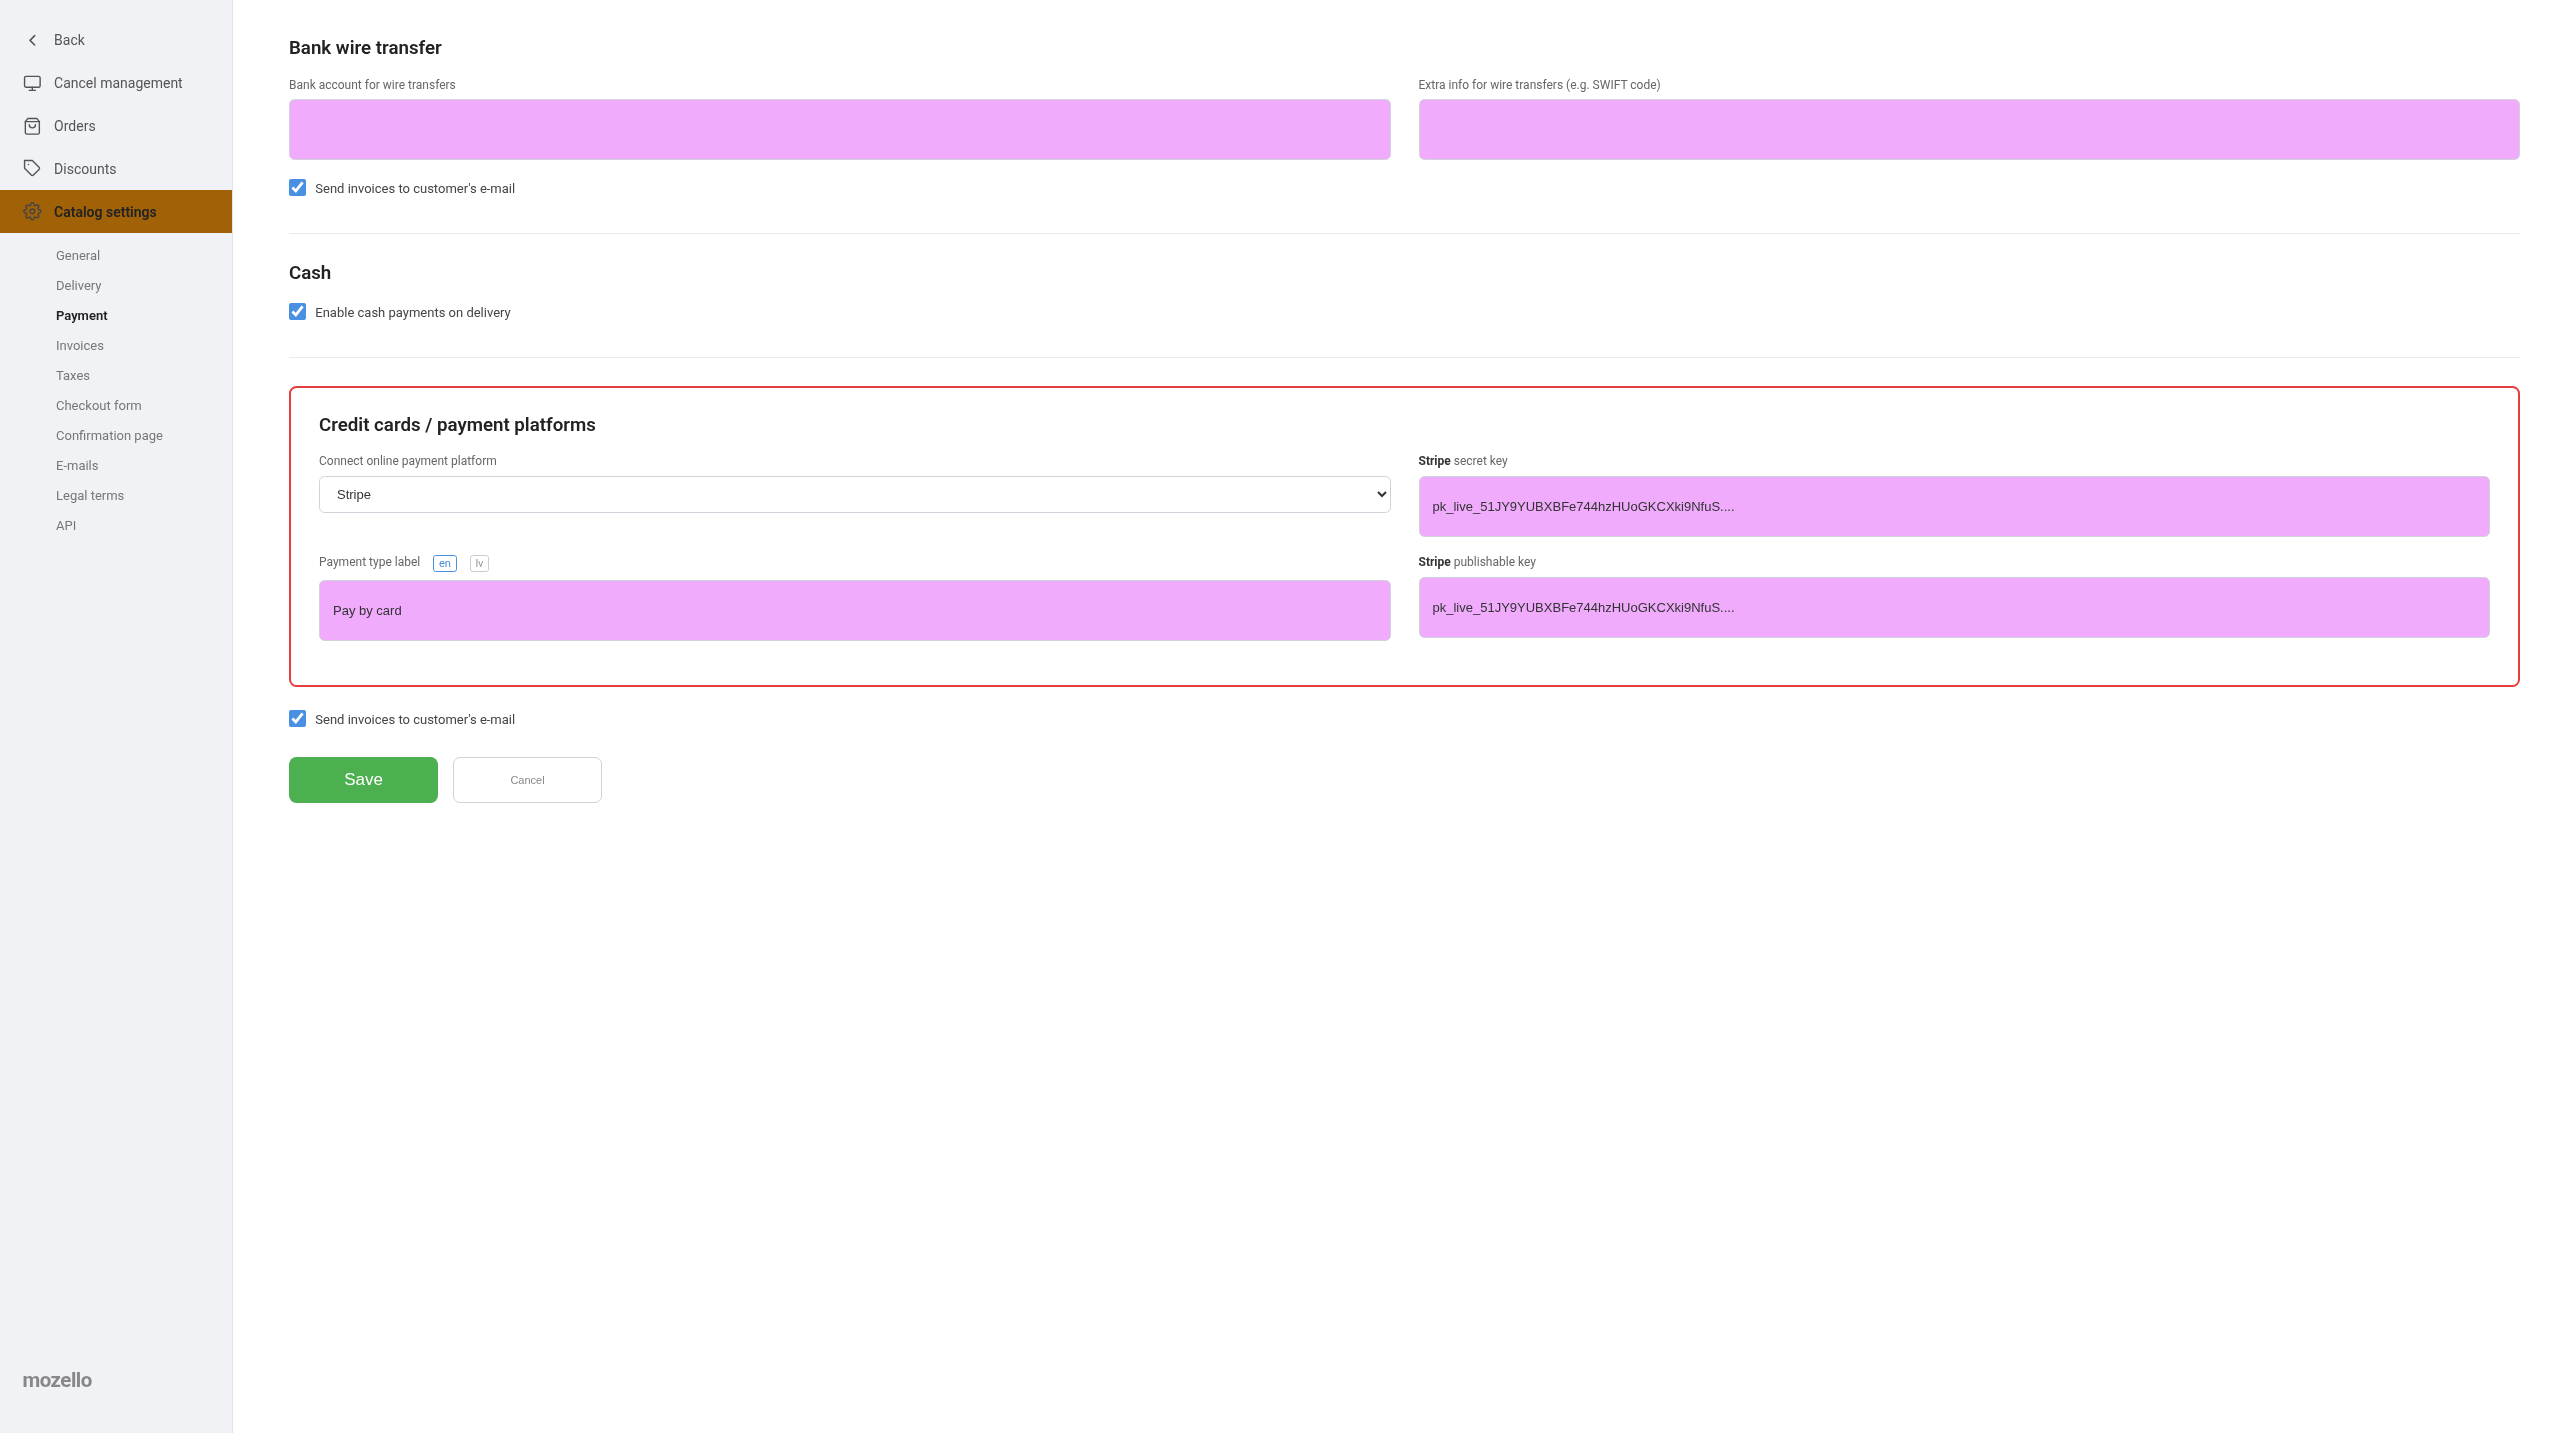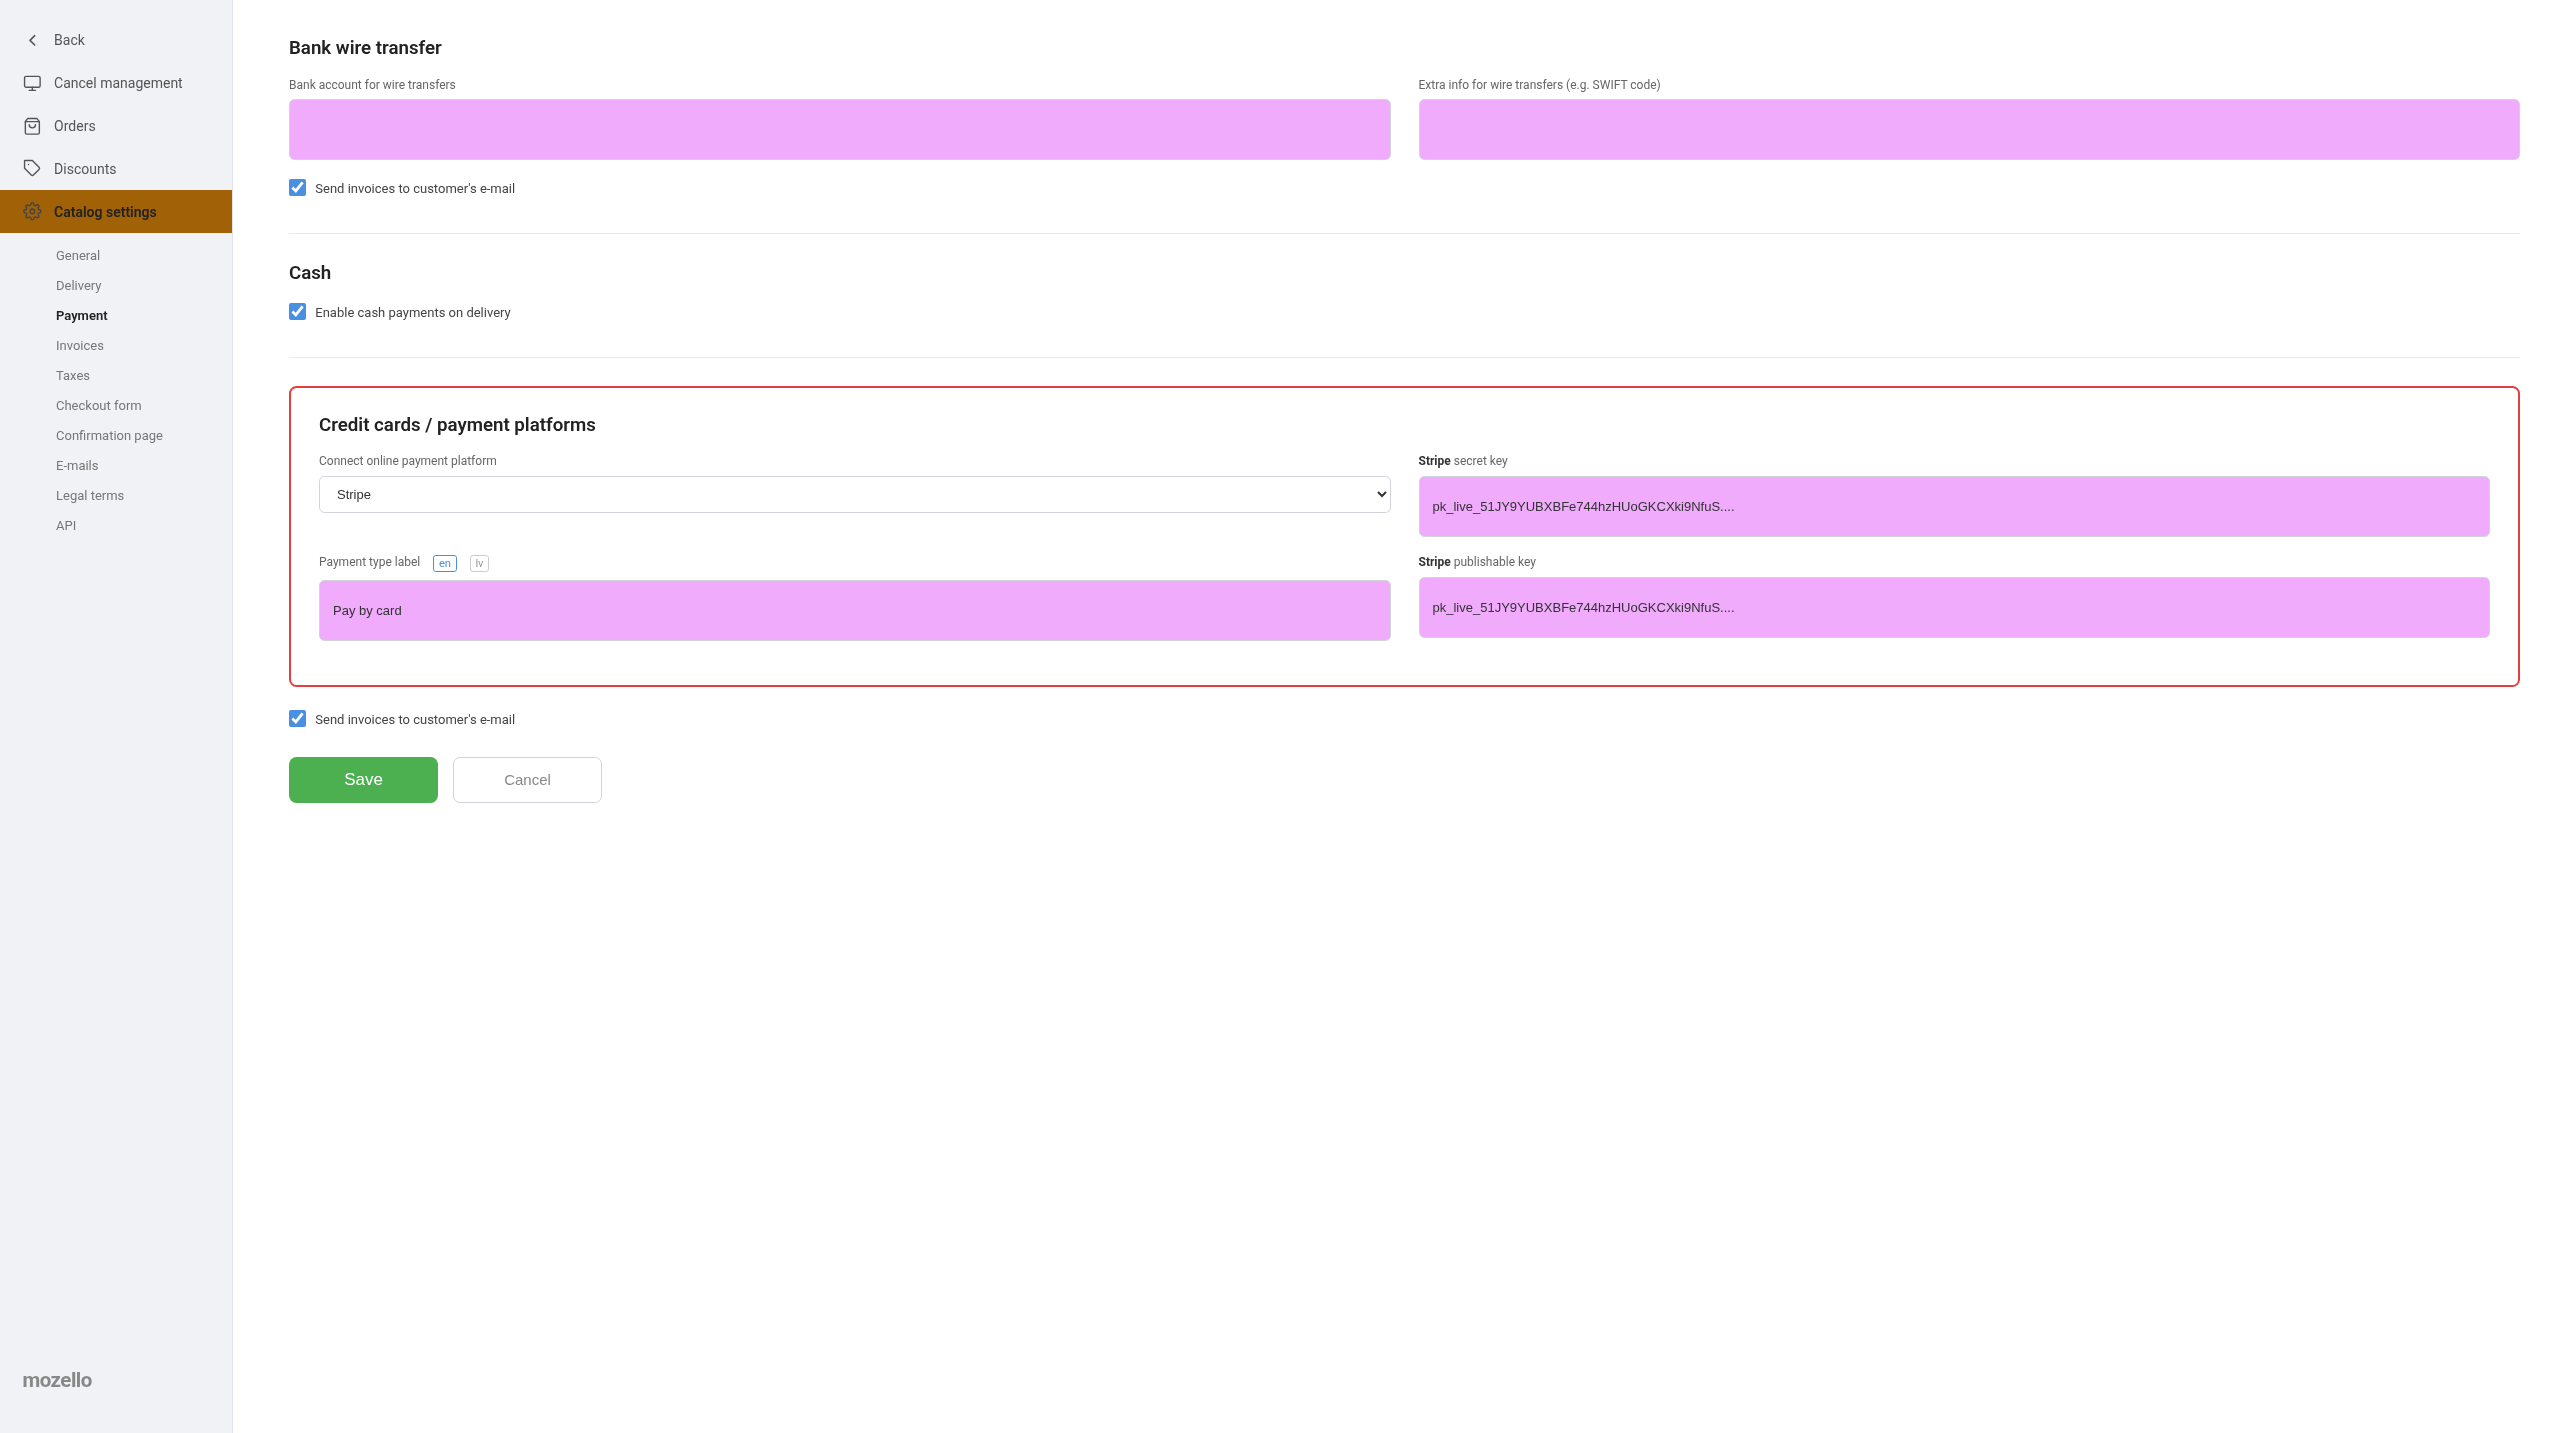--- a/index.html
+++ b/index.html
@@ -190,21 +190,21 @@
       font-weight: 500;
       cursor: pointer;
       min-width: 149px;
     }
     .btn-cancel {
       padding: 13px 45px;
       background: #fff;
       color: #888;
       border: 0.9px solid #d0d4da;
       border-radius: 7px;
-      font-size: 15px;
+      font-size: 11px;
       cursor: pointer;
       min-width: 149px;
     }
 
     
     svg { display: block; }
   </style>
 </head>
 <body>
 

